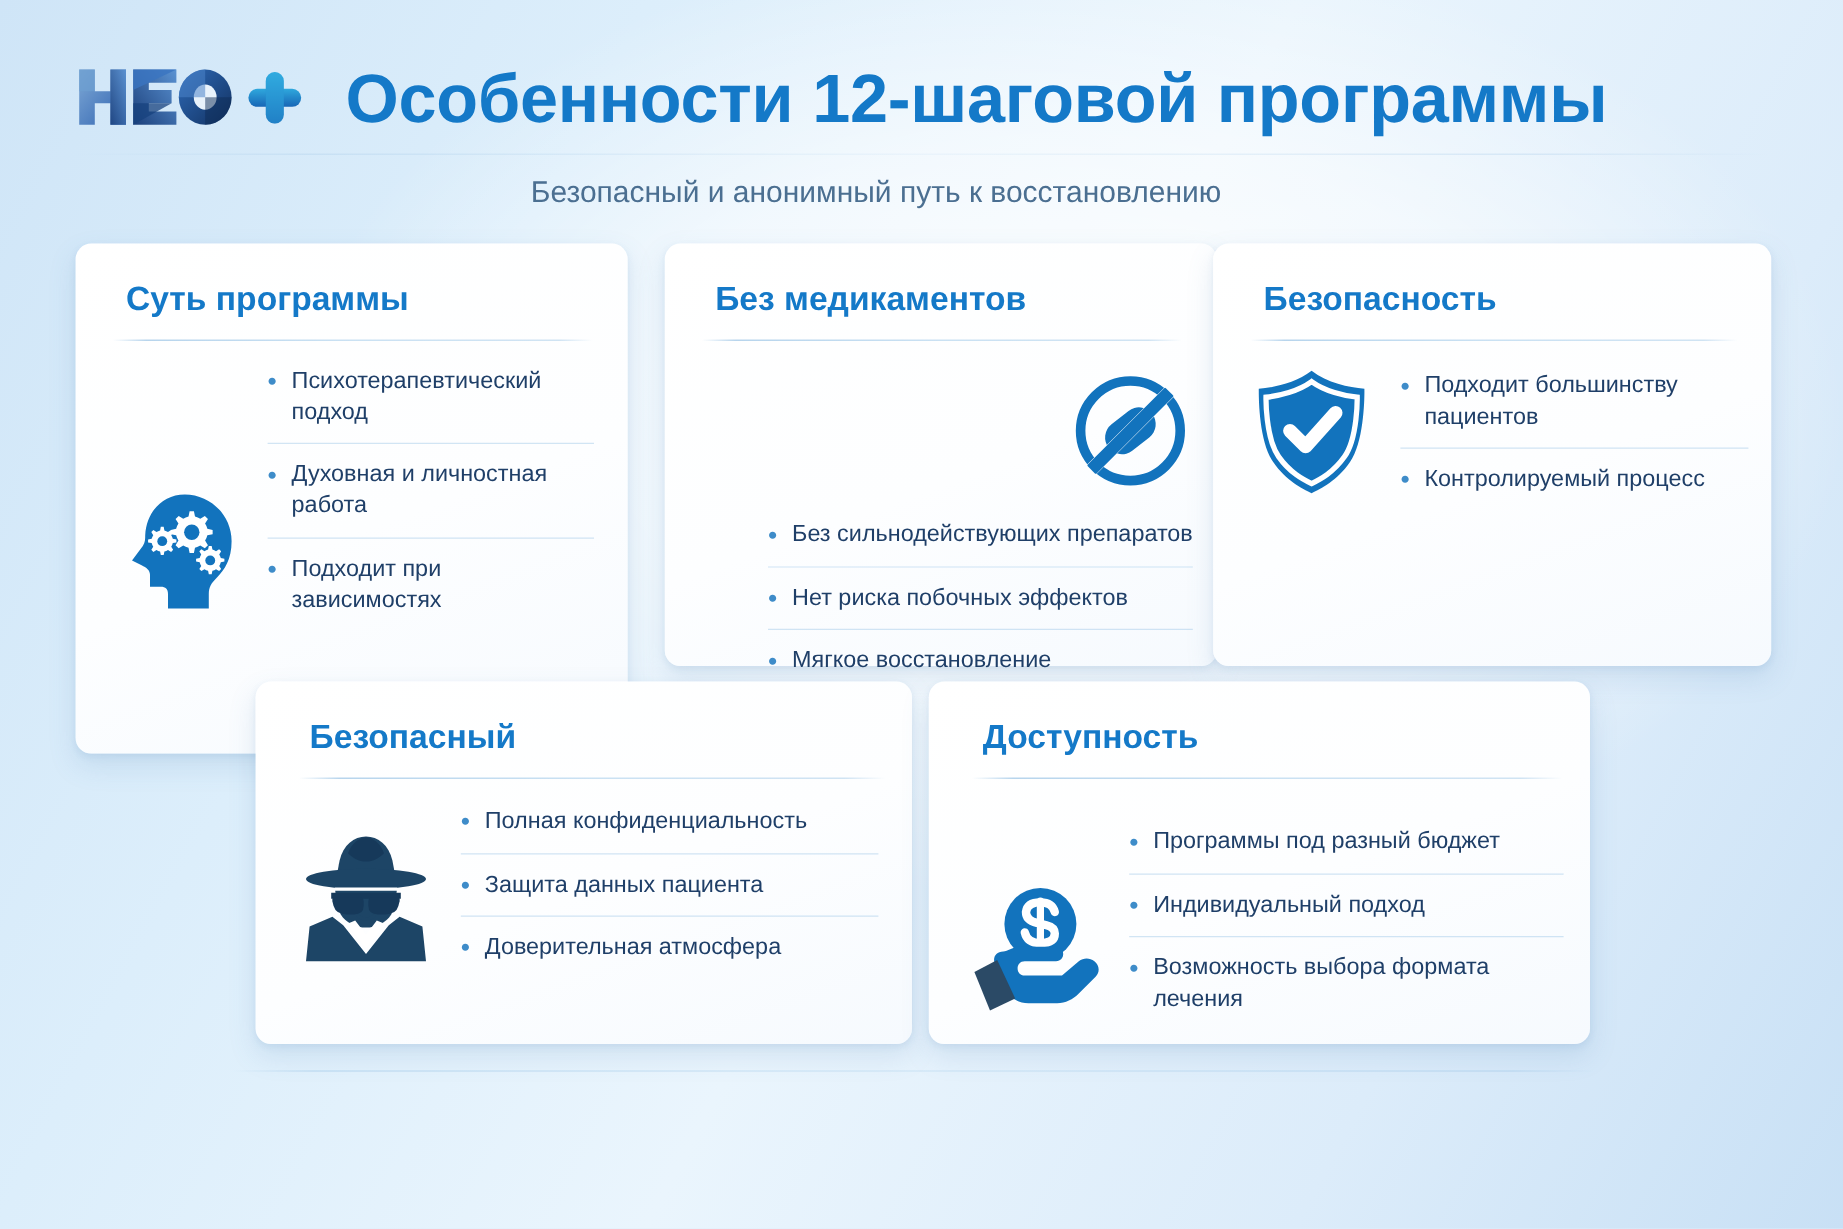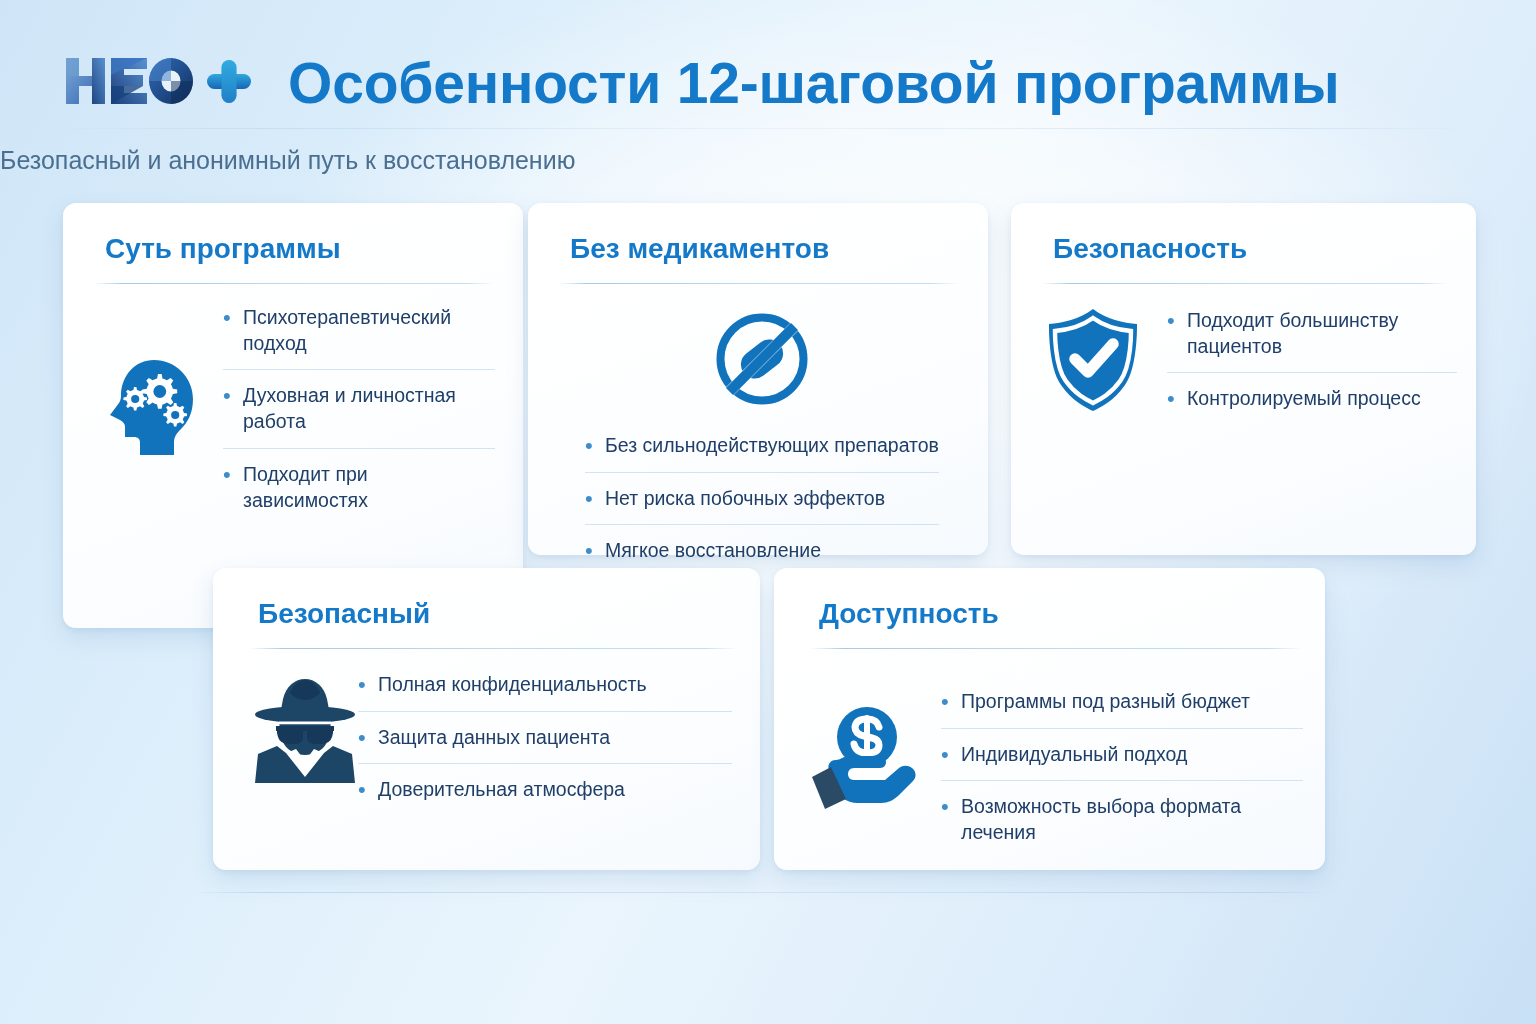--- a/index.html
+++ b/index.html
@@ -64,20 +64,21 @@
     width: 1416px;
     height: 1px;
     background: linear-gradient(to right, rgba(255,255,255,0.0) 0%, rgba(168,203,232,0.40) 14%, rgba(200,224,243,0.25) 50%, rgba(168,203,232,0.40) 86%, rgba(255,255,255,0.0) 100%);
   }
 
   .page-subtitle {
     position: absolute;
     left: 0;
     top: 146px;
     width: 1460px;
+    text-align: center;
     font-size: 25px;
     font-weight: 400;
     color: #4b6f91;
     white-space: nowrap;
   }
 
   
   .card {
     position: absolute;
     background: linear-gradient(160deg, #ffffff 0%, #fdfeff 55%, #f6fafe 100%);
@@ -101,21 +102,21 @@
     position: absolute;
     left: 31px;
     top: 80px;
     height: 1px;
     background: linear-gradient(to right, rgba(26,121,200,0.0) 0%, rgba(150,193,228,0.85) 7%, rgba(168,206,235,0.75) 50%, rgba(150,193,228,0.55) 93%, rgba(26,121,200,0.0) 100%);
   }
 
   .card-body {
     position: absolute;
     display: flex;
-    align-items: center;
+    align-items: flex-end;
   }
 
   .card-icon {
     flex: 0 0 auto;
     display: block;
   }
 
   .bullets {
     flex: 1 1 auto;
     list-style: none;
@@ -143,35 +144,35 @@
     position: absolute;
     left: 0;
     top: -2px;
     color: #3e8cc9;
     font-size: 22px;
     line-height: 1.32;
   }
 
   
   #card-essence   { left: 63px;   top: 203px; width: 460px; height: 425px; }
-  #card-nomeds    { left: 528px;  top: 203px; width: 460px; height: 352px; }
+  #card-nomeds    { left: 554px;  top: 203px; width: 460px; height: 352px; }
   #card-safety    { left: 1011px; top: 203px; width: 465px; height: 352px; }
   #card-anonymity { left: 213px;  top: 568px; width: 547px; height: 302px; }
   #card-afford    { left: 774px;  top: 568px; width: 551px; height: 302px; }
 
   #card-essence .card-rule,
   #card-nomeds  .card-rule   { width: 400px; }
   #card-safety  .card-rule   { width: 406px; }
   #card-anonymity .card-rule { width: 489px; left: 36px; }
   #card-afford .card-rule    { width: 492px; left: 36px; }
 
   #card-essence .card-body   { left: 42px; top: 102px; width: 390px; gap: 22px; }
   #card-nomeds  .card-body   { left: 28px; top: 104px; width: 412px; gap: 22px; flex-direction: column; }
   #card-safety  .card-body   { left: 34px; top: 104px; width: 412px; gap: 26px; }
-  #card-anonymity .card-body { left: 39px; top: 86px;  width: 480px; }
+  #card-anonymity .card-body { left: 39px; top: 86px;  width: 480px; gap: 26px; }
   #card-afford  .card-body   { left: 31px; top: 103px;  width: 498px; gap: 24px; }
 
   #card-anonymity .bullets li,
   #card-afford .bullets li   { font-size: 19.5px; }
 
   #card-anonymity .card-title,
   #card-afford .card-title   { left: 45px; top: 30px; }
 
   #card-anonymity .bullets,
   #card-afford .bullets      { padding-top: 18px; }

